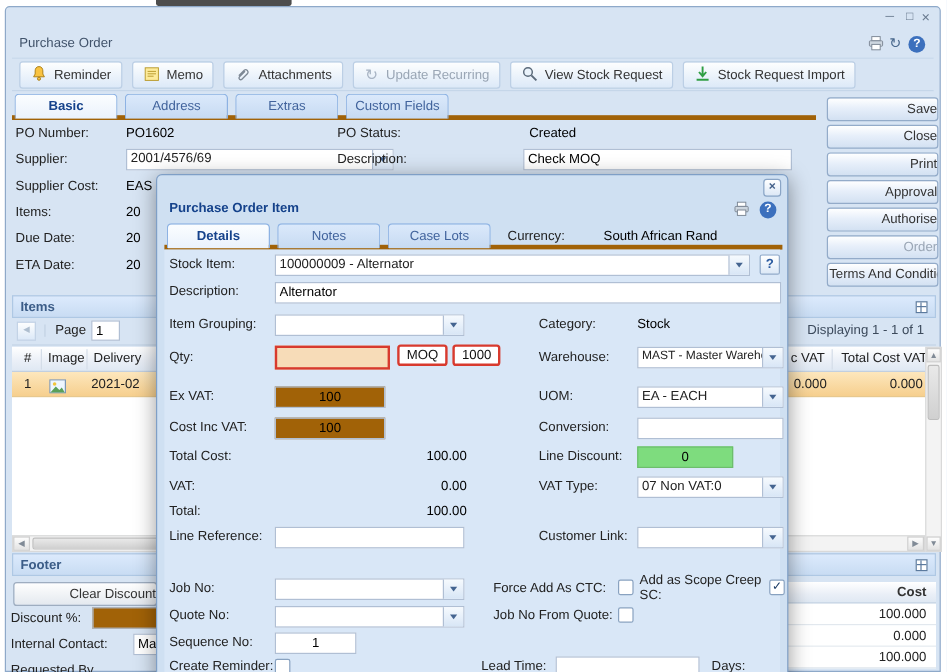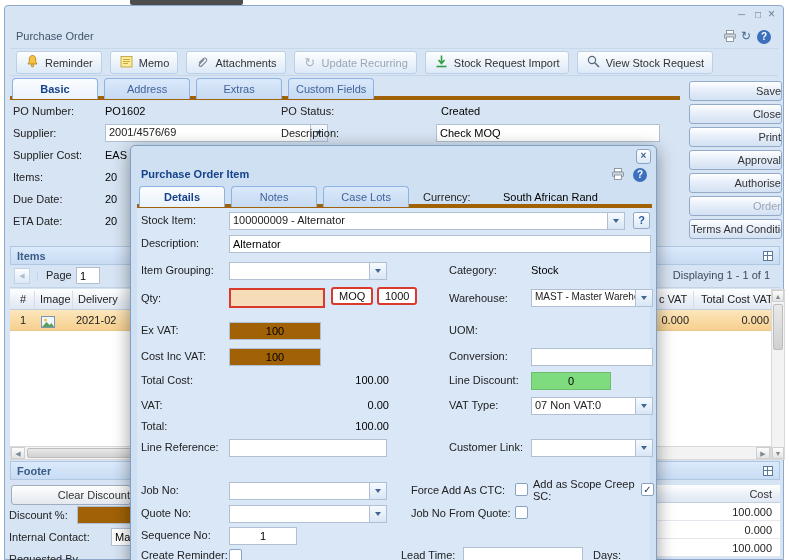--- a/index.html
+++ b/index.html
@@ -135,31 +135,31 @@
             <path d="M4 9 L8.5 4.5 a2 2 0 0 1 2.8 2.8 L6.6 12 a1.4 1.4 0 0 1 -2 -2 l4.6-4.6" fill="none" stroke="#7d8894" stroke-width="1.1"></path>
           </svg></span>
       <span>Attachments</span>
     </span>
     <span class="tbtn disabled">
       <span class="glyphico" style="color:#a8b4c4;font-size:13px;width:14px">↻</span>
       <span>Update Recurring</span>
     </span>
     <span class="tbtn">
       <span><svg width="15" height="15" viewBox="0 0 15 15">
+            <circle cx="6" cy="6" r="3.6" fill="#eaf3fb" stroke="#5b6a7a" stroke-width="1.2"></circle>
+            <path d="M8.8 8.8L13 13" stroke="#5b6a7a" stroke-width="1.6"></path>
+          </svg></span>
+      <span>View Stock Request</span>
+    </span>
+    <span class="tbtn">
+      <span><svg width="15" height="15" viewBox="0 0 15 15">
             <path d="M7.5 1.5v7M4.5 6l3 3.5 3-3.5" fill="none" stroke="#2f9e44" stroke-width="1.6"></path>
             <path d="M2.5 12.5h10" stroke="#2f9e44" stroke-width="1.6"></path>
           </svg></span>
       <span>Stock Request Import</span>
-    </span>
-    <span class="tbtn">
-      <span><svg width="15" height="15" viewBox="0 0 15 15">
-            <circle cx="6" cy="6" r="3.6" fill="#eaf3fb" stroke="#5b6a7a" stroke-width="1.2"></circle>
-            <path d="M8.8 8.8L13 13" stroke="#5b6a7a" stroke-width="1.6"></path>
-          </svg></span>
-      <span>View Stock Request</span>
     </span>
   </div>
 
   <div class="tabstrip" style="left:5px;top:72px;width:670px">
     <span class="tab active">Basic</span>
     <span class="tab">Address</span>
     <span class="tab">Extras</span>
     <span class="tab">Custom Fields</span>
   </div>
 
@@ -251,21 +251,21 @@
   </div>
 
   <div class="sechdr" style="left:5px;top:455px;width:770px">
     <span>Footer</span>
     <span class="grid-ico" style="right:6px;top:4px"></span>
   </div>
 
   <div class="btn" style="left:6px;top:479px;width:120px;border-color:#9eadc0;background:linear-gradient(#fefefe,#e4e9ef)">Clear Discount</div>
 
   <div class="ghead" style="left:430px;top:479px;width:345px;height:18px">
-    <span class="lbl" style="right:8px;top:3px;font-weight:normal;color:#333">Cost</span>
+    <span class="lbl" style="right:8px;top:3px;font-weight:bold;color:#333">Cost</span>
   </div>
   <div class="costrow" style="left:430px;top:497px;width:345px;height:18px">
     <span class="lbl" style="right:8px;top:3px">100.000</span>
   </div>
   <div class="costrow" style="left:430px;top:515px;width:345px;height:18px">
     <span class="lbl" style="right:8px;top:3px">0.000</span>
   </div>
   <div class="costrow" style="left:430px;top:533px;width:345px;height:18px">
     <span class="lbl" style="right:8px;top:3px">100.000</span>
   </div>
@@ -334,20 +334,26 @@
   <div class="combo" style="left:400px;top:143px;width:122px">
     <span class="cval" style="font-size:10px">MAST - Master Warehouse</span>
     <span class="ctrig">
         <i class="tri"></i>
       </span>
   </div>
 
   <span class="lbl" style="left:10px;top:178px">Ex VAT:</span>
   <input class="tf pink" style="left: 98px; top: 176px; width: 92px; text-align: center;" value="100">
   <span class="lbl" style="left:318px;top:178px">UOM:</span>
+  <div class="combo" style="left:400px;top:176px;width:122px">
+    <span class="cval">EA - EACH</span>
+    <span class="ctrig">
+        <i class="tri"></i>
+      </span>
+  </div>
 
   <span class="lbl" style="left:10px;top:204px">Cost Inc VAT:</span>
   <input class="tf pink" style="left: 98px; top: 202px; width: 92px; text-align: center;" value="100">
   <span class="lbl" style="left:318px;top:204px">Conversion:</span>
   <input class="tf" style="left: 400px; top: 202px; width: 122px;" value="">
 
   <span class="lbl" style="left:10px;top:228px">Total Cost:</span>
   <span class="val money" style="left:98px;top:228px;width:160px">100.00</span>
   <span class="lbl" style="left:318px;top:228px">Line Discount:</span>
   <input class="tf green" style="left: 400px; top: 226px; width: 80px; text-align: center;" value="0">

